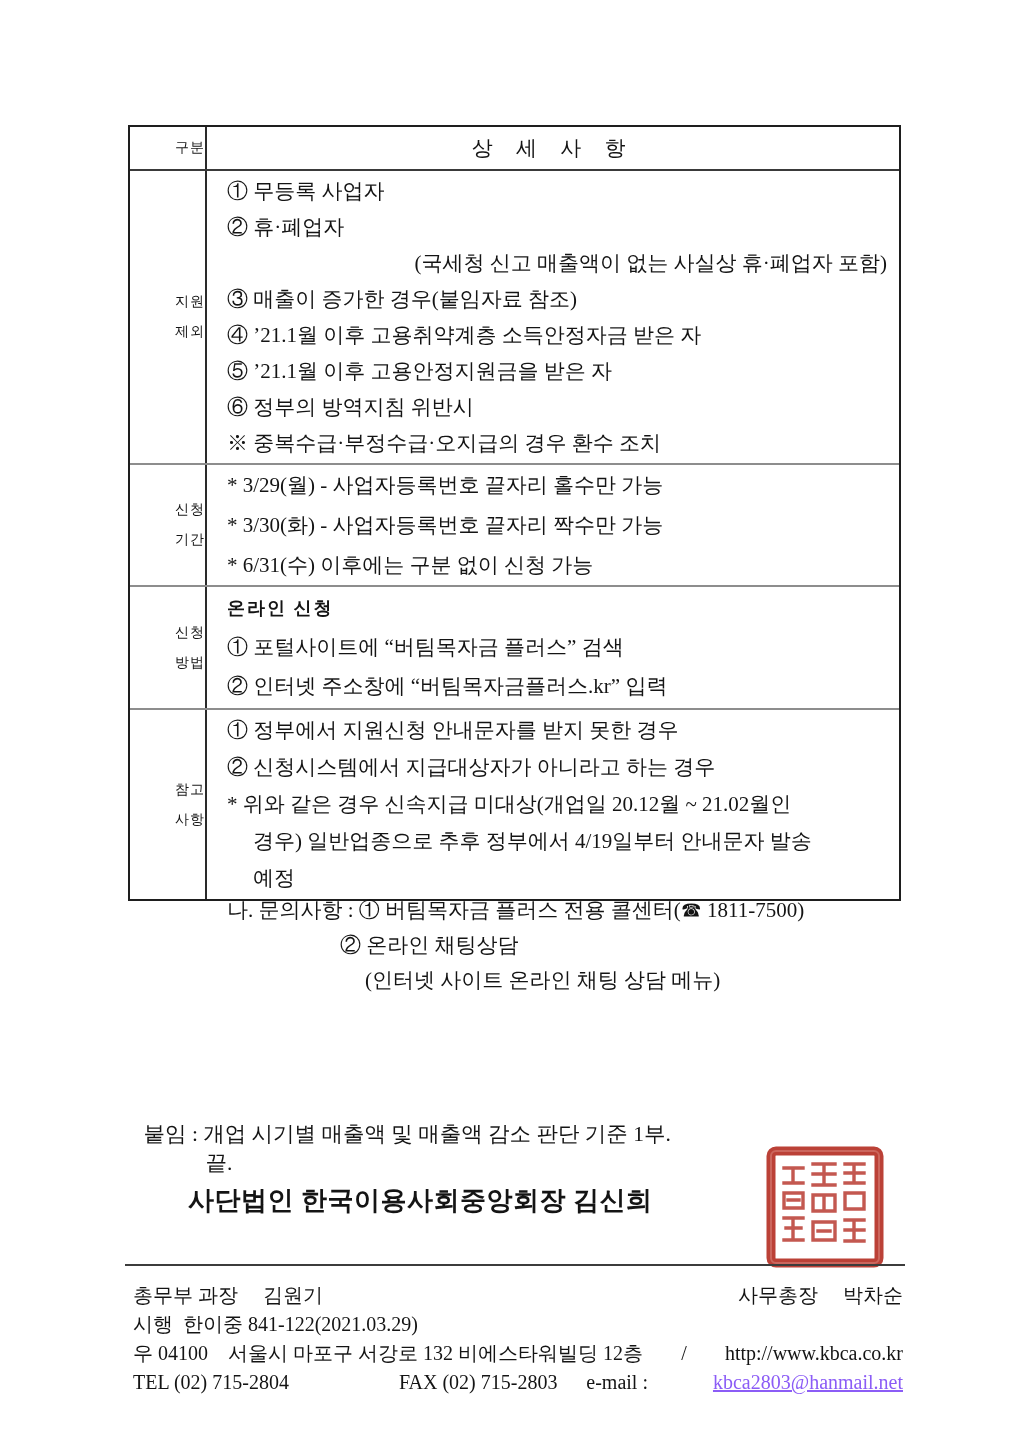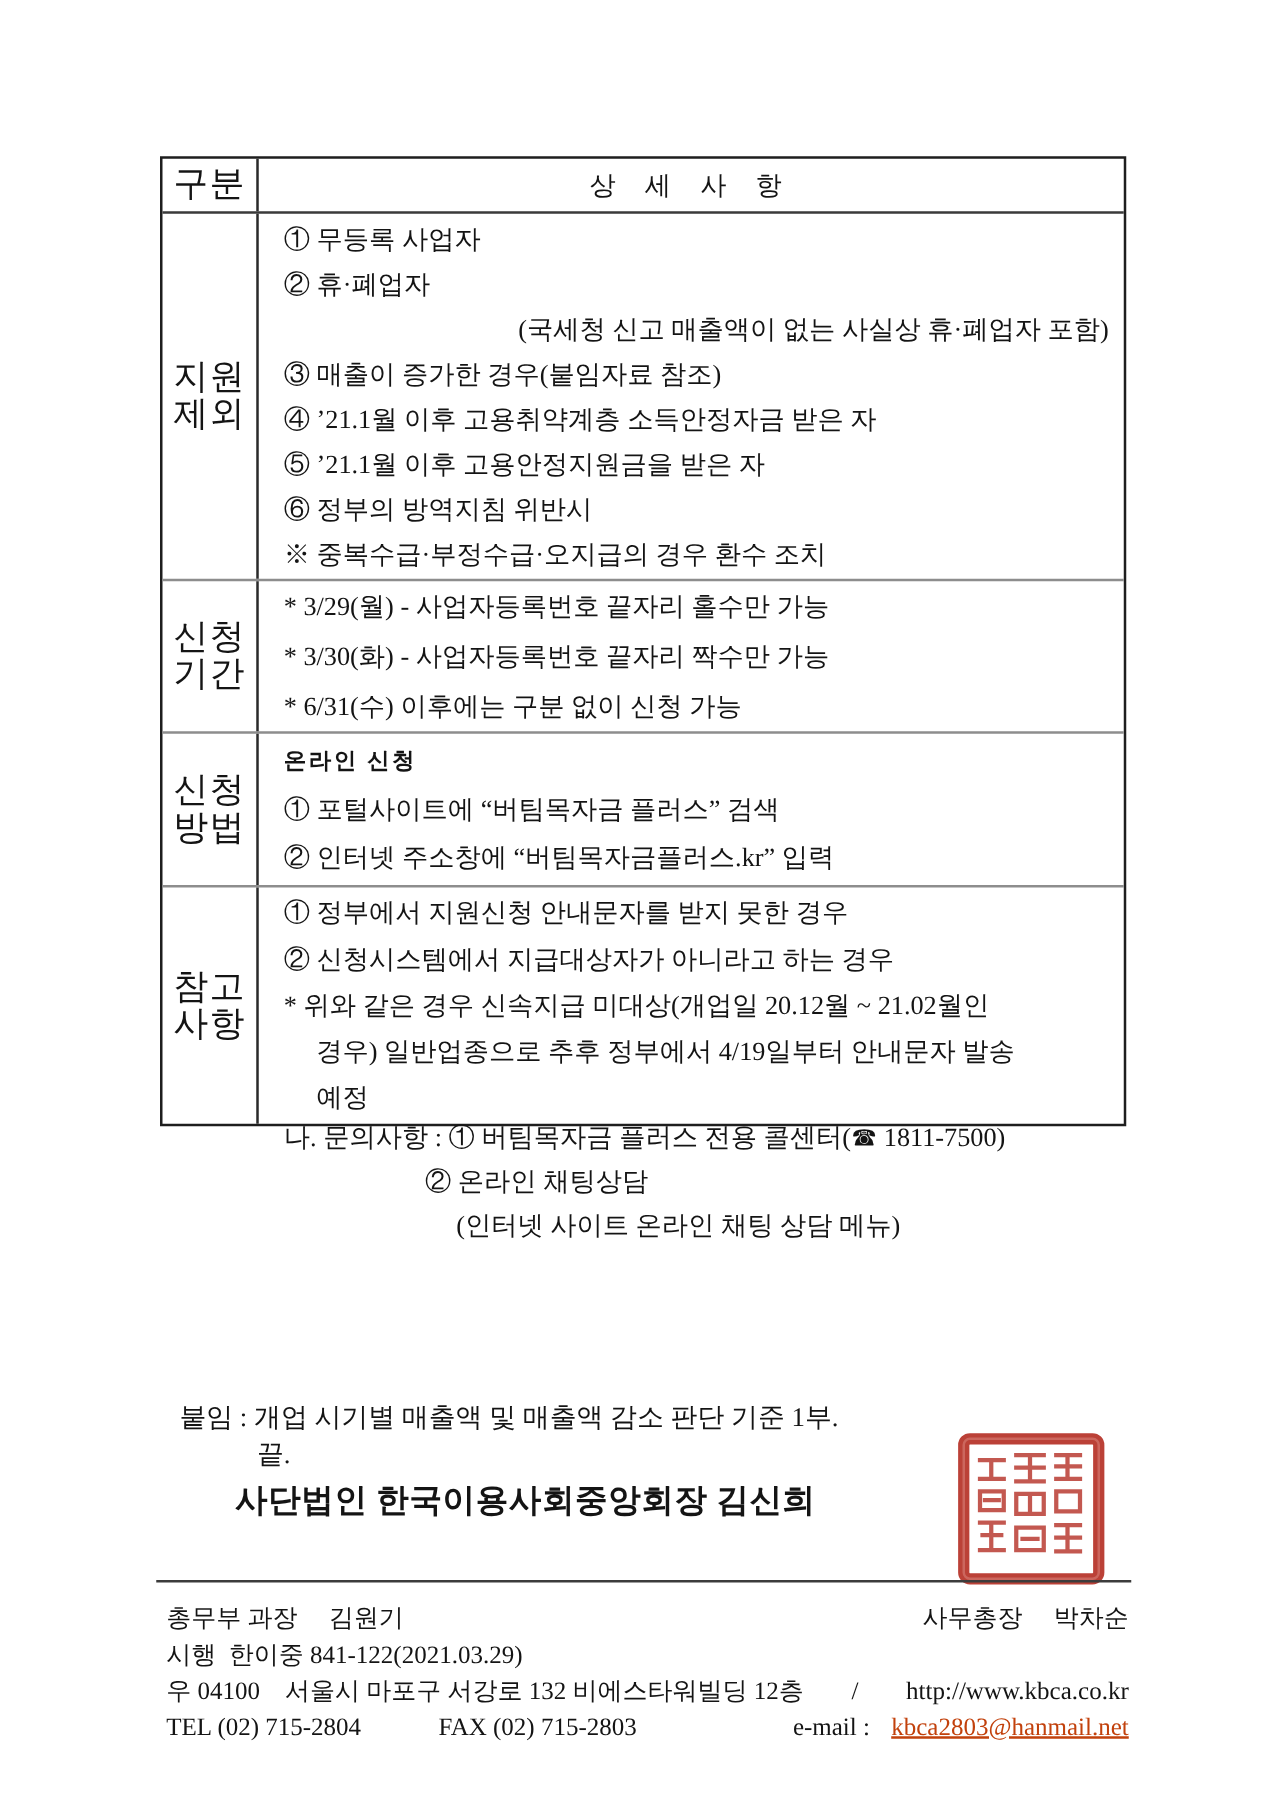--- a/index.html
+++ b/index.html
@@ -23,22 +23,22 @@
   .t-row + .t-row { border-top:2px solid #8d8d8d; }
   .t-row.t-header { height:42px; }
   .t-row.r-exclude { height:294px; border-top:2px solid #3a3a3a; }
   .t-row.r-period  { height:122px; }
   .t-row.r-method  { height:123px; }
   .t-row.r-notes   { height:191px; }
 
   .t-label {
     width:77px; flex:0 0 77px;
     border-right:2px solid #2a2a2a;
-    display:flex; flex-direction:column; justify-content:center; align-items:center;
-    font-size:28px; line-height:30px; letter-spacing:1px;
+    display:flex; flex-direction:column; justify-content:center; align-items:flex-end;
+    font-size:14px; line-height:30px; letter-spacing:1px;
   }
   .t-content {
     flex:1 1 auto;
     display:flex; flex-direction:column; justify-content:center;
     padding:6px 12px 6px 20px;
     font-size:21px;
   }
   .t-header .t-content { align-items:center; justify-content:center; letter-spacing:9px; padding-left:12px; }
 
   .ln { white-space:pre; }
@@ -65,21 +65,21 @@
     position:absolute; left:188px; top:1183px; width:760px;
     font-size:26px; font-weight:bold; letter-spacing:0.5px; white-space:pre;
   }
   .seal { position:absolute; left:766px; top:1146px; width:118px; height:122px; opacity:0.92; }
 
   
   .footer-divider { position:absolute; left:125px; top:1264px; width:780px; height:2px; background:#3c3c3c; }
   .footer { position:absolute; left:133px; top:1281px; width:770px; font-size:20px; }
   .f-row { display:flex; justify-content:space-between; line-height:29px; white-space:pre; }
   .f-row.single { justify-content:flex-start; }
-  .f-group { display:flex; white-space:pre; }
+  .f-group { display:flex; white-space:pre;gap:48px; }
   .f-gap-fax { margin-left:62px; }
   .f-email-label { }
   .email-link { margin-left:12px; text-decoration:underline; }
 </style>
 </head>
 <body>
 
 <div class="page">
 
   <div class="doc-table">
@@ -194,18 +194,18 @@
       <span>/</span>
       <span>http://www.kbca.co.kr</span>
     </div>
     <div class="f-row">
       <span class="f-group">
         <span>TEL (02) 715-2804</span>
         <span class="f-gap-fax">FAX (02) 715-2803</span>
       </span>
       <span class="f-group">
         <span class="f-email-label">e-mail : </span>
-        <a class="email-link" href="#" style="color: #c2410c;">kbca2803@hanmail.net</a>
+        <a class="email-link" href="#" style="color: #8b5cf6;">kbca2803@hanmail.net</a>
       </span>
     </div>
   </div>
 
 </div>
 
 </body></html>

